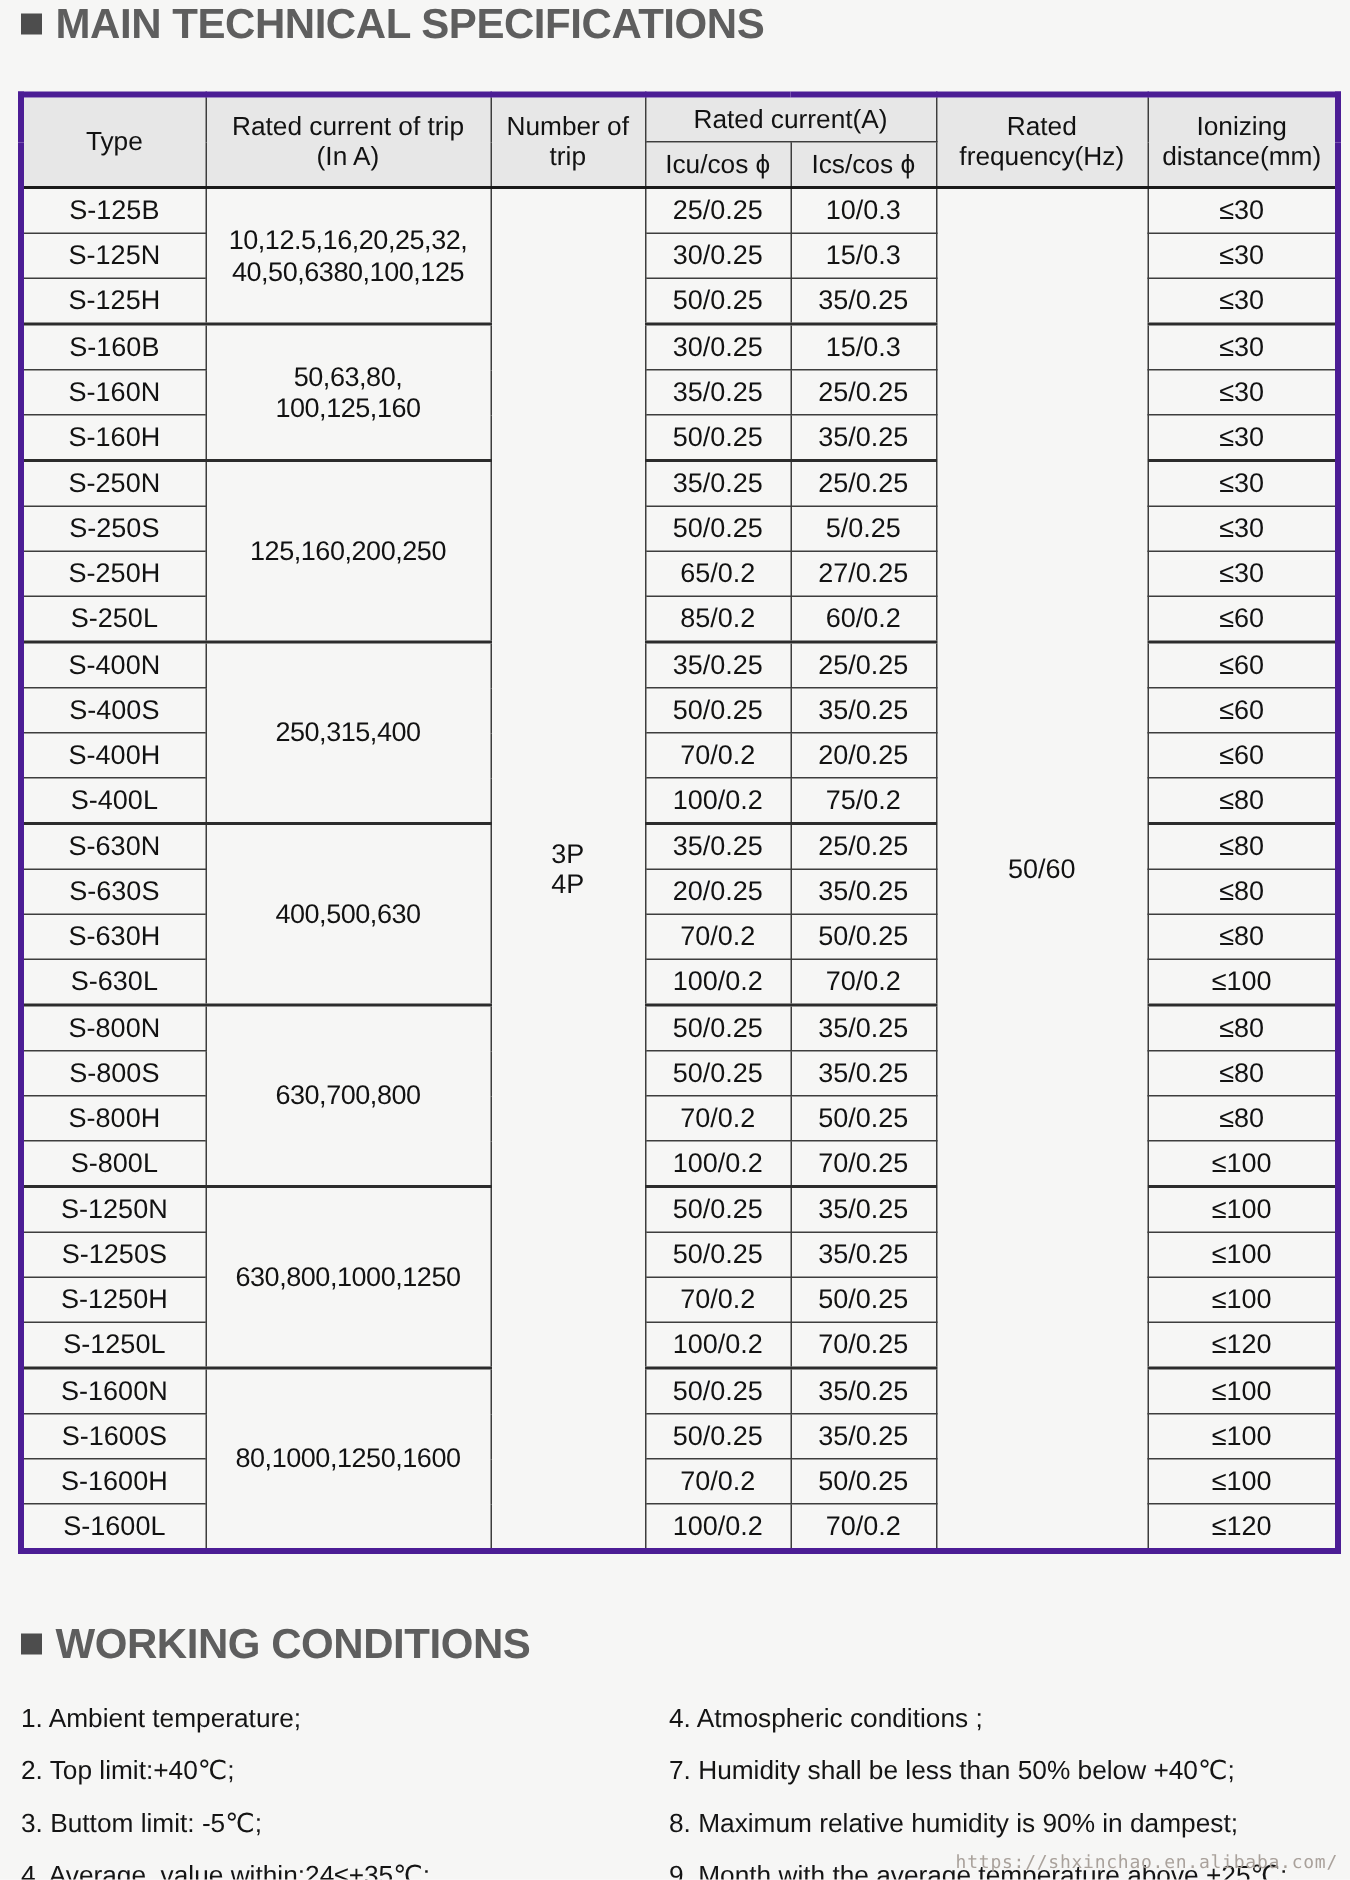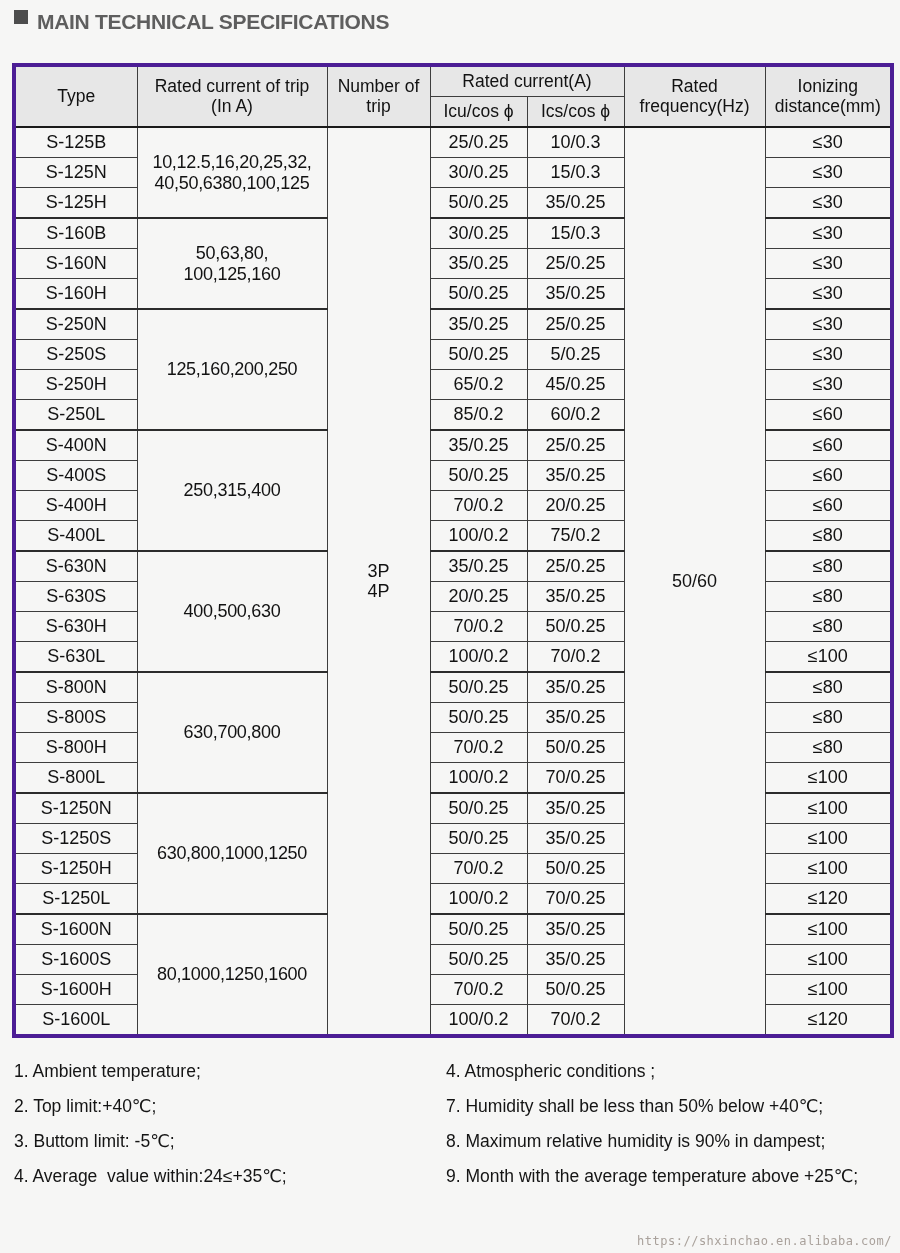--- a/index.html
+++ b/index.html
@@ -7,24 +7,23 @@
     position: relative;
     width: 900px;
     height: 1253px;
     background: #f6f6f5;
     overflow: hidden;
     font-family: "Liberation Sans", "DejaVu Sans", sans-serif;
     color: #141414;
   }
   .section-title {
     display: flex;
-    align-items: flex-start;
+    align-items: center;
     margin-left: 14px;
-    padding-top: 10px;
-    font-size: 21px;
+    font-size: 28px;
     font-weight: bold;
     letter-spacing: -0.3px;
     color: #5e5e5e;
   }
   .section-title .bullet {
     display: inline-block;
     width: 14px; height: 14px;
     background: #4d4d4d;
     margin-right: 9px;
     flex: 0 0 auto;
@@ -168,21 +167,21 @@
         </tr>
         <tr>
           <td>S-250S</td>
           <td>50/0.25</td>
           <td>5/0.25</td>
           <td>≤30</td>
         </tr>
         <tr>
           <td>S-250H</td>
           <td>65/0.2</td>
-          <td>45/0.25</td>
+          <td>27/0.25</td>
           <td>≤30</td>
         </tr>
         <tr>
           <td>S-250L</td>
           <td>85/0.2</td>
           <td>60/0.2</td>
           <td>≤60</td>
         </tr>
         <tr class="group-start">
           <td>S-400N</td>
@@ -305,20 +304,24 @@
         </tr>
         <tr>
           <td>S-1600L</td>
           <td>100/0.2</td>
           <td>70/0.2</td>
           <td>≤120</td>
         </tr>
       </tbody>
   </table>
 
+  <div class="section-title working-wrap">
+    <span class="bullet"></span>
+    <span>WORKING CONDITIONS</span>
+  </div>
 
   <div class="conditions">
     <div class="cond-col left" id="cond-left">
         <div class="cond-item">1. Ambient temperature;</div>
         <div class="cond-item">2. Top limit:+40℃;</div>
         <div class="cond-item">3. Buttom limit: -5℃;</div>
         <div class="cond-item">4. Average  value within:24≤+35℃;</div>
       </div>
     <div class="cond-col right" id="cond-right">
         <div class="cond-item">4. Atmospheric conditions ;</div>

